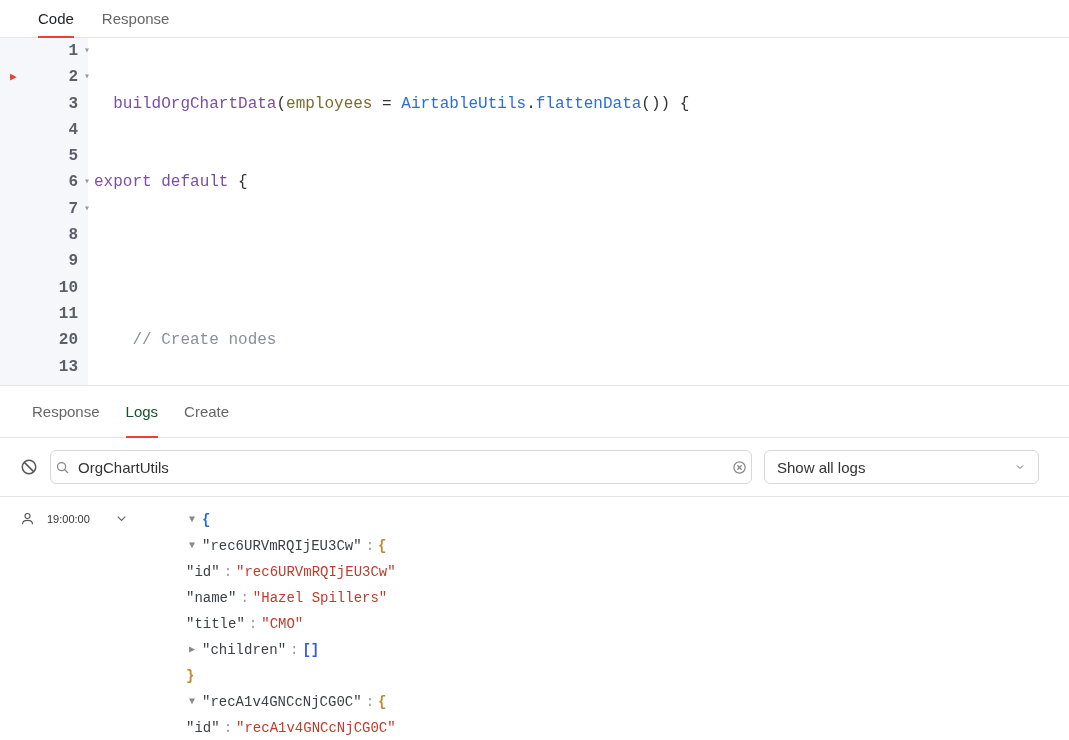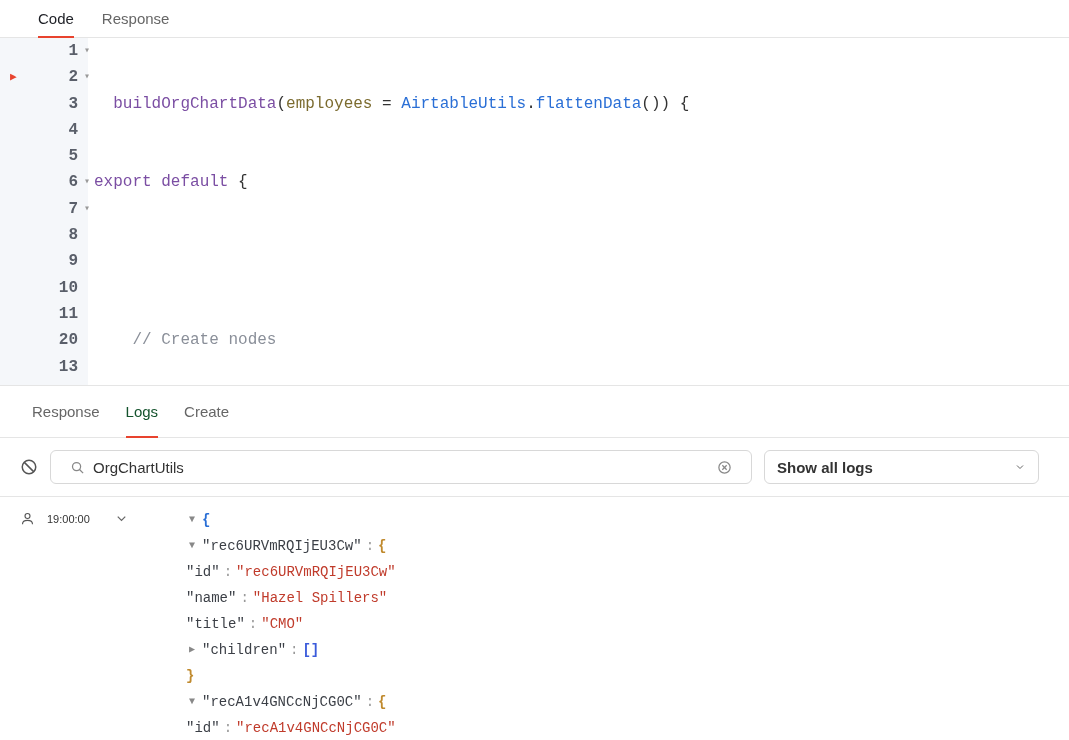--- a/index.html
+++ b/index.html
@@ -141,21 +141,21 @@
       width: 18px; height: 18px;
       color: #555;
       flex-shrink: 0;
     }
     .search-wrap {
       flex: 1;
       display: flex;
       align-items: center;
       border: 1px solid #d8d8d8;
       border-radius: 6px;
-      padding: 6px 19px;
+      padding: 6px 4px;
       gap: 8px;
       height: 34px;
     }
     .search-wrap svg { width: 15px; height: 15px; color: #888; }
     .search-wrap input {
       flex: 1; border: none; outline: none; font-size: 15px;
       color: #333;
     }
     .clear-btn {
       width: 15px; height: 15px; color: #888; cursor: pointer;
@@ -166,21 +166,20 @@
       justify-content: space-between;
       border: 1px solid #d8d8d8;
       border-radius: 6px;
       padding: 0 12px;
       gap: 8px;
       height: 34px;
       width: 275px;
       font-size: 15px;
       color: #333;
       cursor: pointer;
-      font-weight: bold;
     }
     .select-wrap .chev { color: #666; }
 
     
     .logs-body {
       display: flex;
       flex: 1;
       overflow: hidden;
       font-size: 13px;
     }

